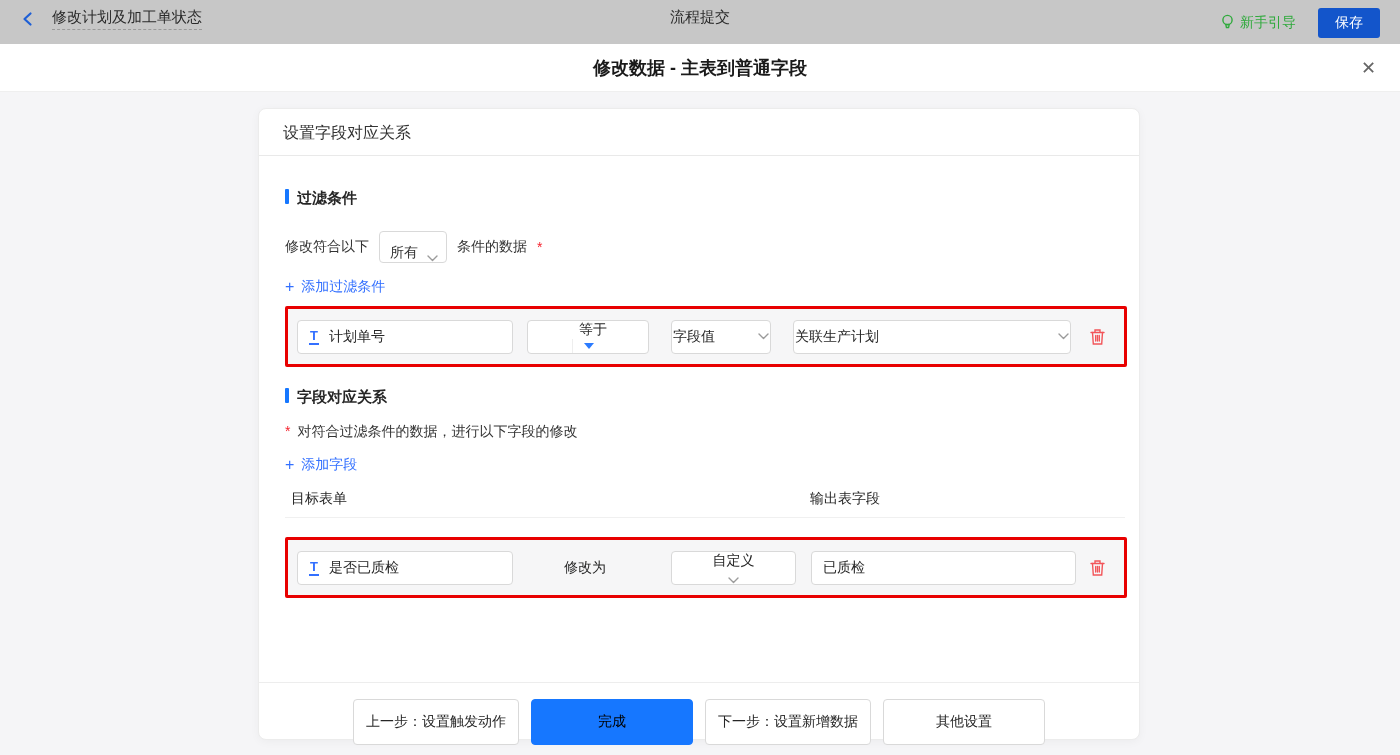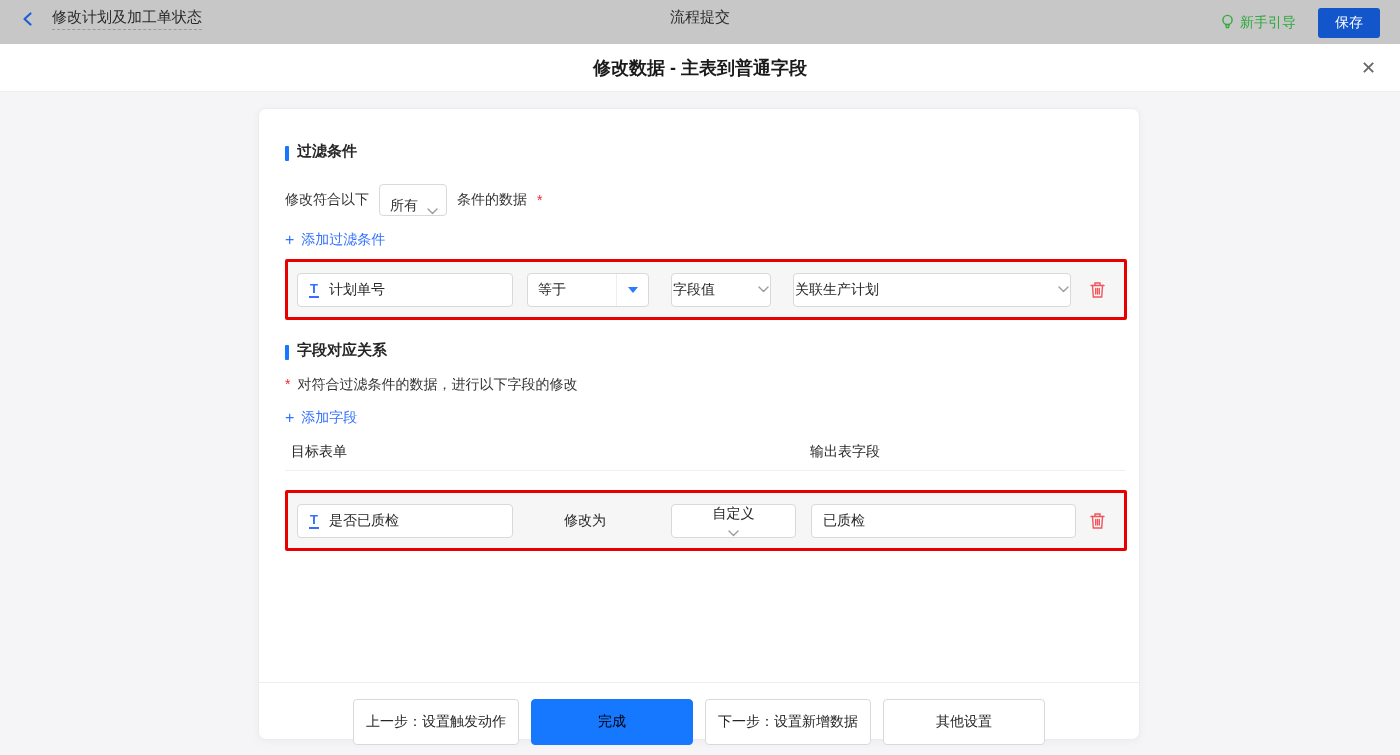--- a/index.html
+++ b/index.html
@@ -25,39 +25,39 @@
   .modal-header{position:relative;height:48px;background:#fff;border-bottom:1px solid #efefef;display:flex;align-items:center;justify-content:center;}
   .modal-title{font-size:18px;font-weight:bold;color:#1a1a1a;}
   .modal-close{position:absolute;right:24px;top:50%;transform:translateY(-50%);font-size:18px;color:#666;cursor:pointer;line-height:1;}
 
   
   .modal-body{position:relative;height:663px;background:#f5f5f7;}
   .panel{position:absolute;left:258px;top:16px;width:882px;height:632px;background:#fff;border:1px solid #ececec;border-radius:8px;box-shadow:0 2px 10px rgba(0,0,0,.04);display:flex;flex-direction:column;}
   .panel-header{height:47px;line-height:47px;padding:0 24px;font-size:16px;color:#333;border-bottom:1px solid #e9e9e9;}
   .panel-content{flex:1;padding:0 14px 0 26px;}
 
-  .section-title{display:flex;align-items:flex-end;gap:8px;font-size:15px;font-weight:bold;color:#262626;}
+  .section-title{display:flex;align-items:flex-start;gap:8px;font-size:15px;font-weight:bold;color:#262626;}
   .section-bar{width:4px;height:15px;background:var(--accent-blue);border-radius:1px;}
   .st1{margin-top:33px;}
   .st2{margin-top:21px;}
 
   .condition-line{margin-top:23px;display:flex;align-items:center;gap:10px;color:#333;}
   .mini-select{min-width:68px;height:32px;border:1px solid #d9d9d9;border-radius:4px;background:#fff;display:flex;align-items:flex-end;justify-content:space-between;padding:0 8px 0 10px;cursor:pointer;gap:8px;}
   .asterisk{color:var(--asterisk-red);font-size:14px;}
 
   .add-link{margin-top:15px;display:inline-flex;align-items:center;gap:7px;color:var(--link-blue);cursor:pointer;font-size:14px;}
   .add-link .plus{font-size:16px;line-height:1;}
 
   .hl-row{margin-top:10px;width:842px;border:3px solid var(--highlight-red);border-radius:2px;background:#f6f6f7;height:61px;display:flex;align-items:center;padding:0 9px;}
   .row2{margin-top:19px;}
 
   .field-box{width:216px;height:34px;background:#fff;border:1px solid #d9d9d9;border-radius:4px;display:flex;align-items:center;gap:10px;padding:0 11px;cursor:pointer;}
   .t-icon{color:#3370ff;font-size:13px;font-weight:bold;line-height:1;border-bottom:2px solid #3370ff;padding:0 1px 1px;}
   .sel{height:34px;background:#fff;border:1px solid #d9d9d9;border-radius:4px;display:flex;align-items:center;justify-content:space-between;padding:0 1px;cursor:pointer;}
-  .sel-op{width:122px;margin-left:14px;padding:0;}
+  .sel-op{width:122px;margin-left:14px;padding:0;flex-direction:column;}
   .sel-op .op-text{padding-left:10px;}
   .op-caret-wrap{width:32px;height:100%;border-left:1px solid #eee;display:flex;align-items:center;justify-content:center;}
   .caret-down{width:0;height:0;border-left:5px solid transparent;border-right:5px solid transparent;border-top:6px solid #2b7bff;}
   .sel-type{width:100px;margin-left:22px;}
   .sel-val{width:278px;margin-left:22px;}
   .trash{margin-left:auto;margin-right:9px;display:flex;align-items:center;cursor:pointer;}
 
   .desc-line{margin-top:16px;display:flex;align-items:flex-start;gap:7px;color:#333;}
   .cols{margin-top:16px;display:flex;border-bottom:1px solid #f0f0f0;padding-bottom:9px;color:#262626;font-size:14px;}
   .col-target{width:525px;padding-left:6px;}
@@ -104,20 +104,21 @@
   </div>
 </div>
 
 <div class="modal-header">
   <span class="modal-title">修改数据 - 主表到普通字段</span>
   <span class="modal-close">✕</span>
 </div>
 
 <div class="modal-body">
   <div class="panel">
+    <div class="panel-header">设置字段对应关系</div>
 
     <div class="panel-content">
 
       <div class="section-title st1">
         <span class="section-bar"></span>
         <span>过滤条件</span>
       </div>
 
       <div class="condition-line">
         <span>修改符合以下</span>

